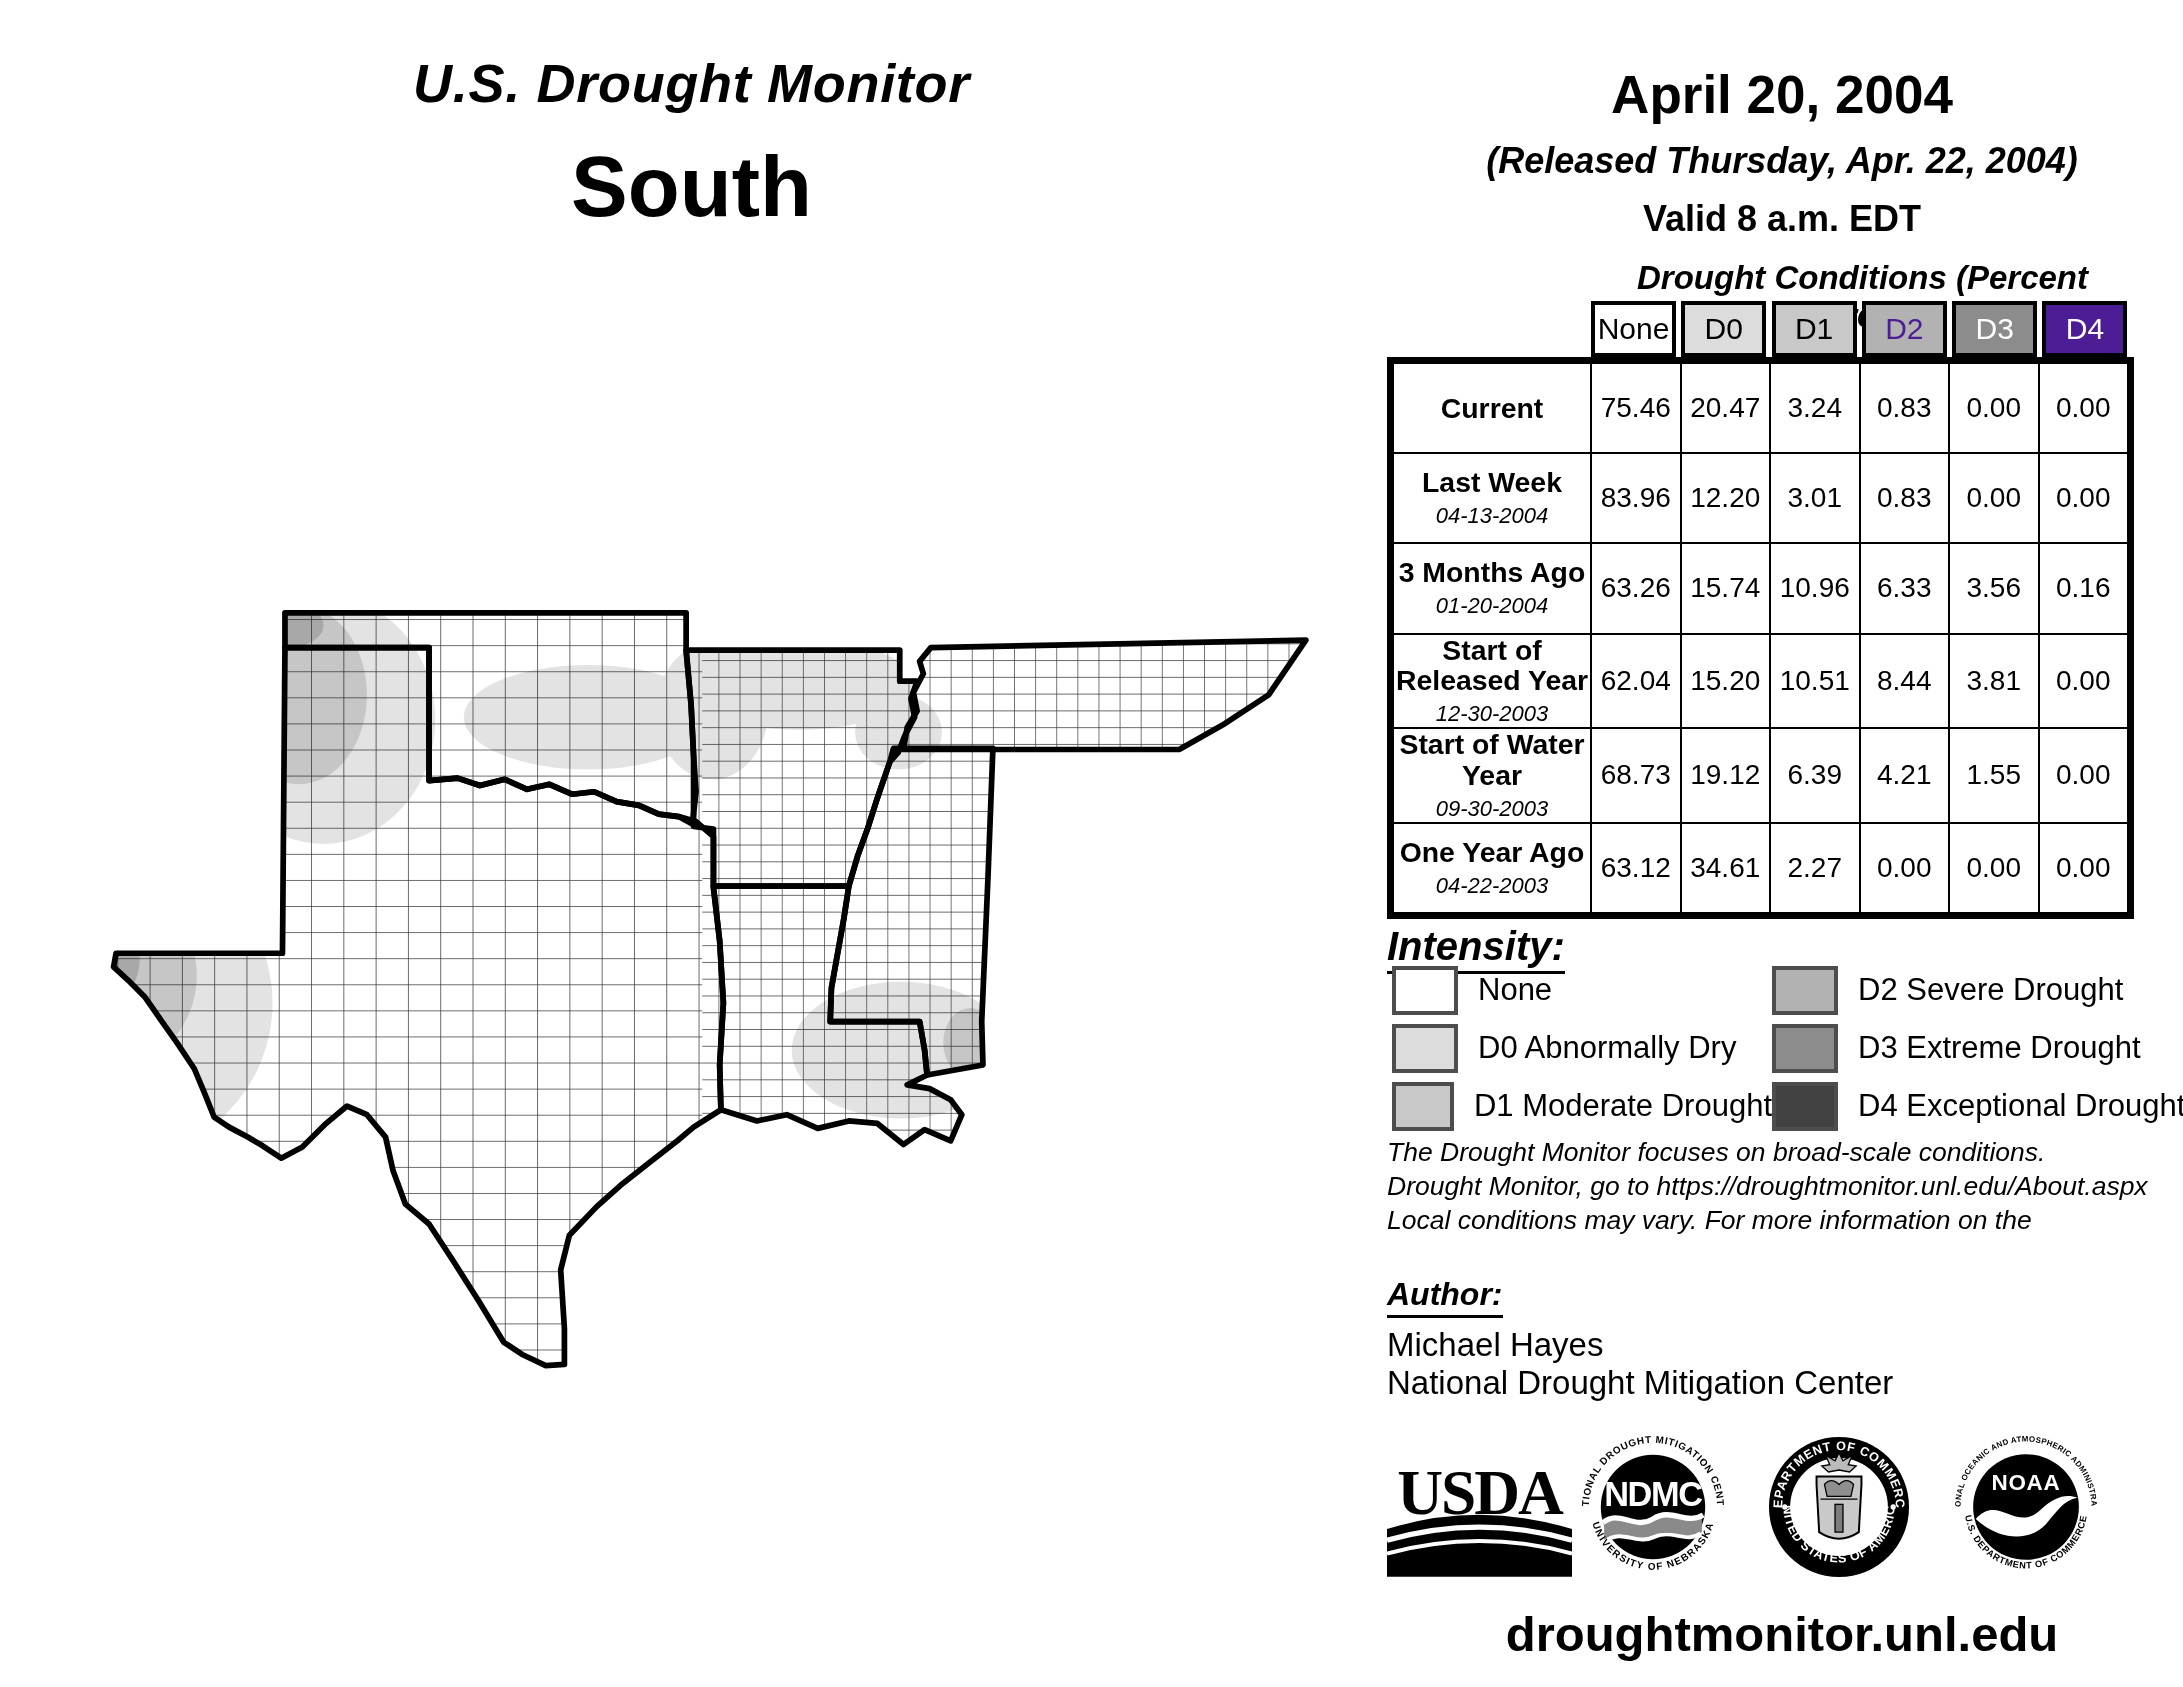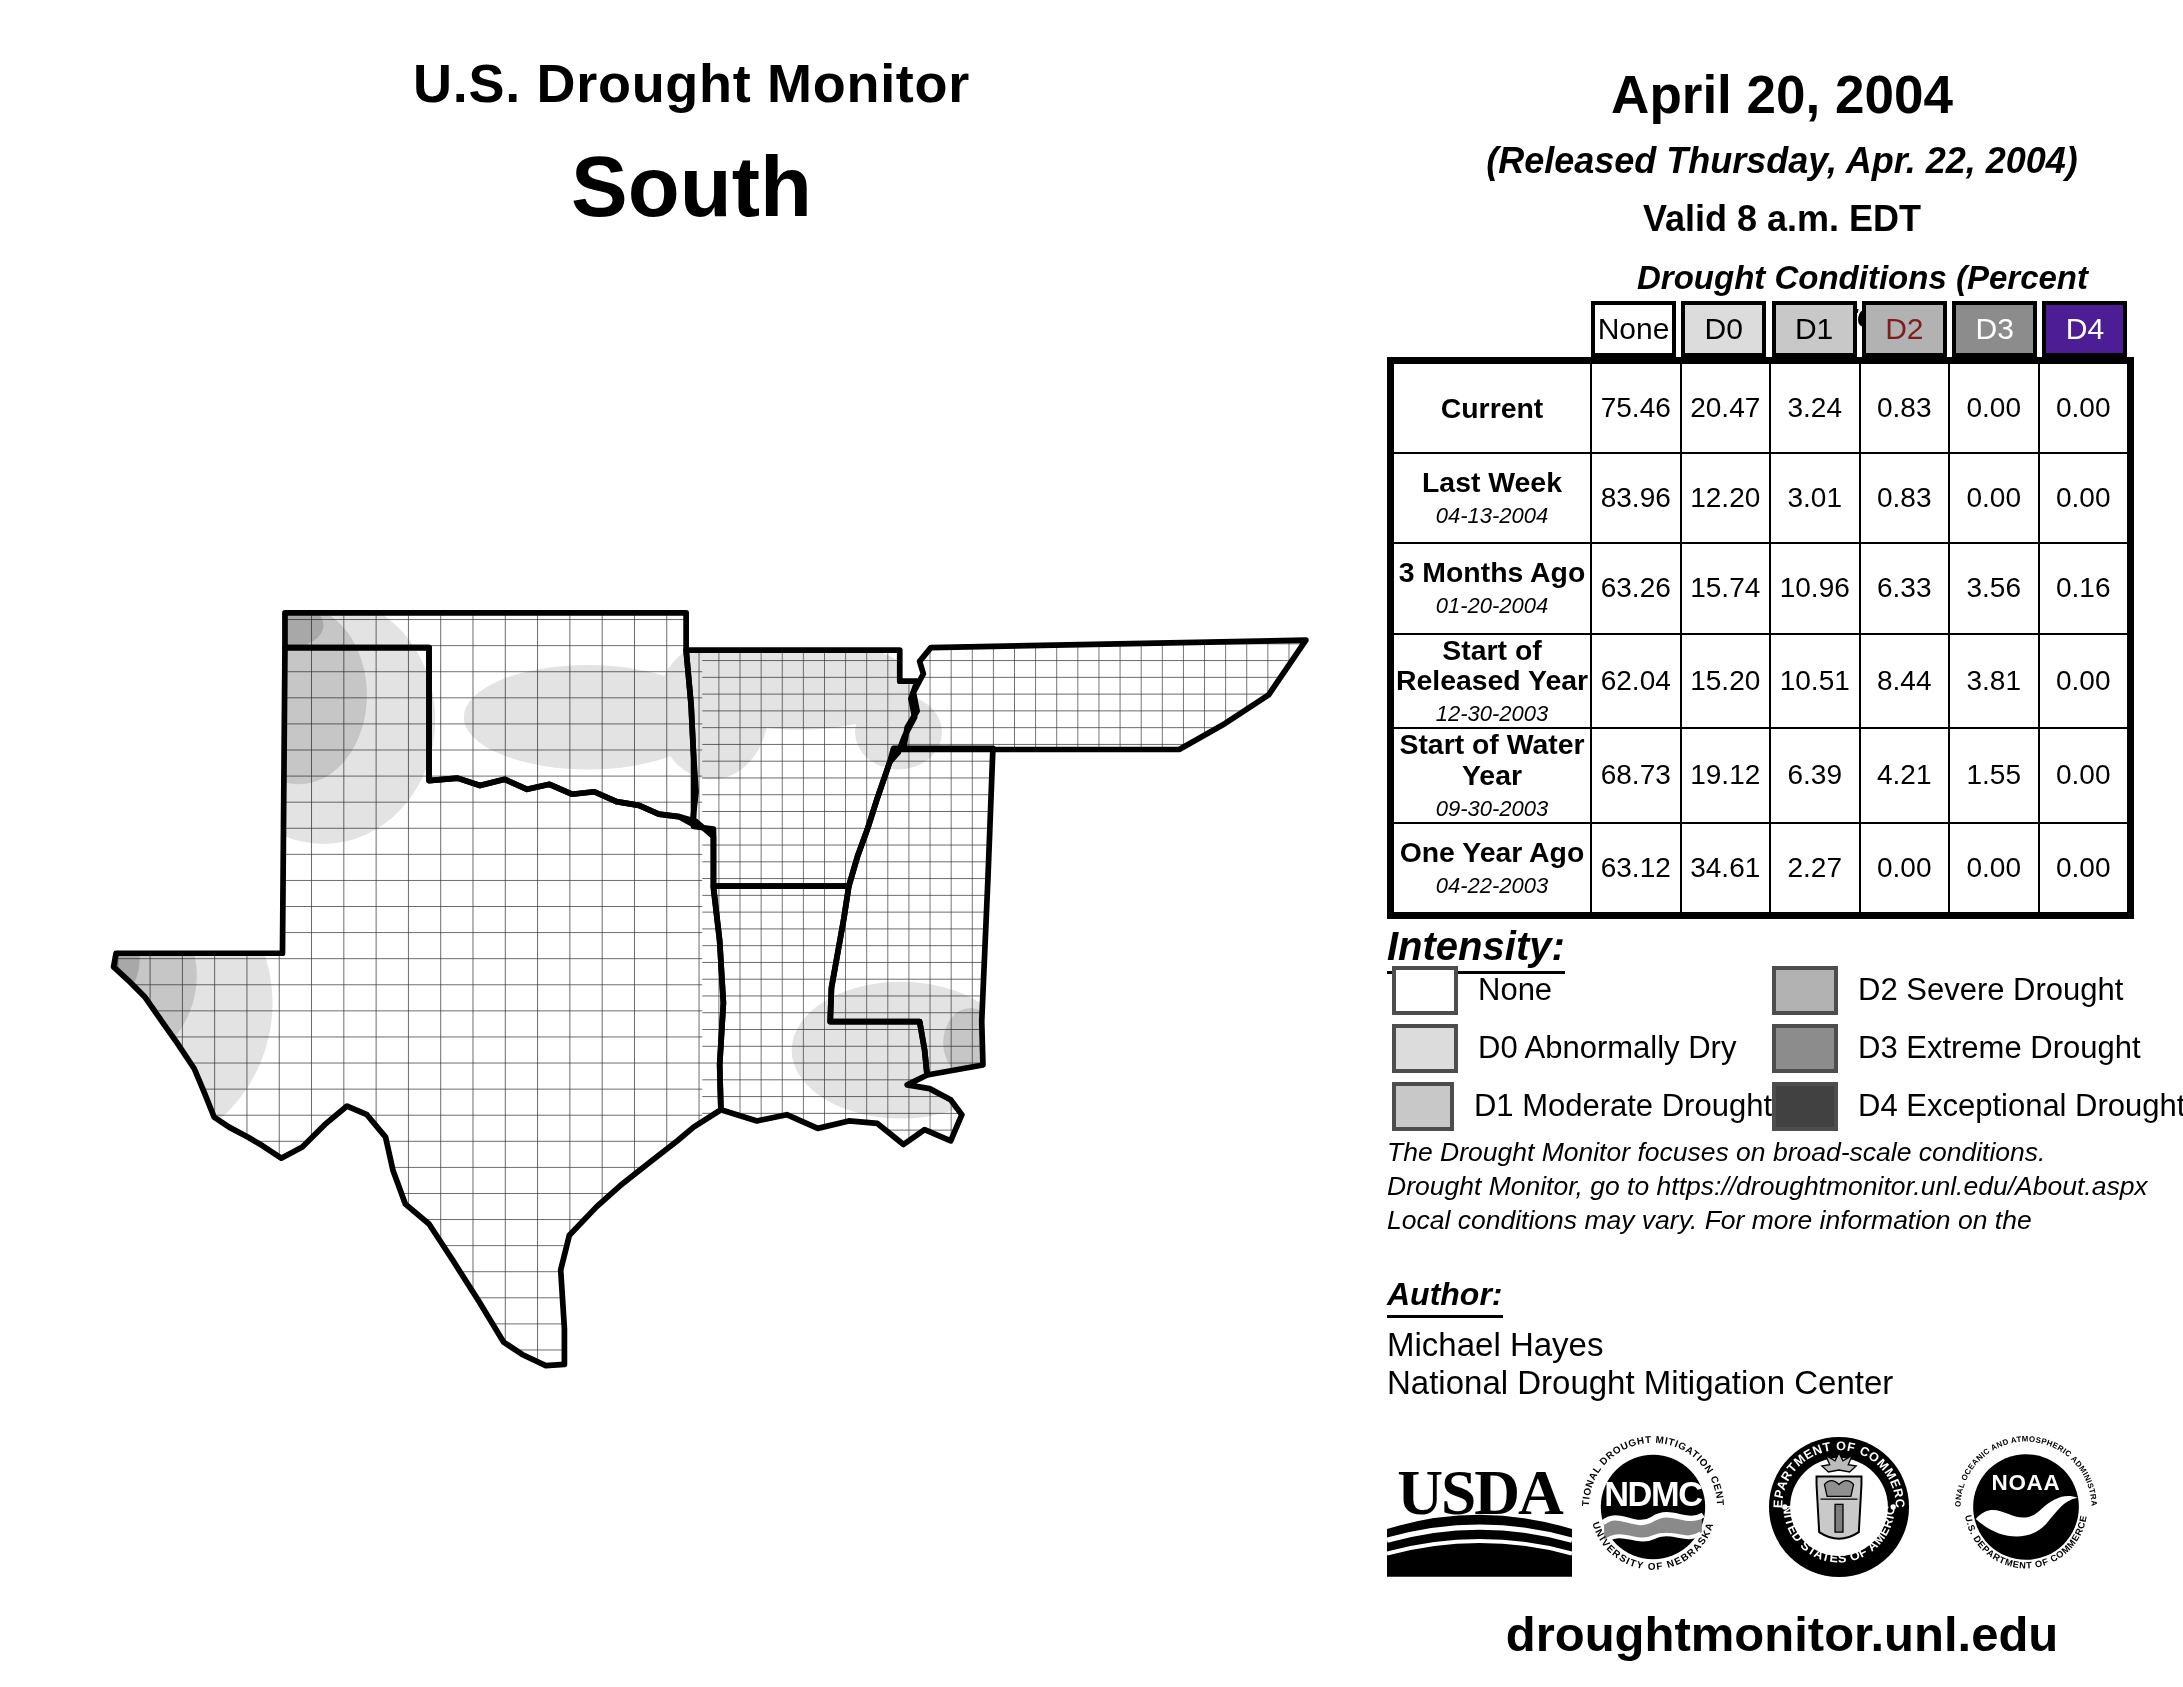--- a/index.html
+++ b/index.html
@@ -5,21 +5,21 @@
   html,body{margin:0;padding:0;}
   body{
     width:2183px;height:1687px;position:relative;overflow:hidden;
     background:#ffffff;color:#000;
     font-family:"Liberation Sans", sans-serif;
   }
   .abs{position:absolute;}
 
   
   #title-block{left:30px;top:52px;width:1323px;text-align:center;}
-  #title-line1{font-size:54px;font-weight:bold;letter-spacing:0.7px;}
+  #title-line1{font-size:54px;font-weight:bold;font-style:italic;letter-spacing:0.7px;}
   #title-line2{font-size:85px;font-weight:bold;margin-top:24px;}
 
   
   #date-block{left:1387px;top:64px;width:790px;text-align:center;}
   #date-main{font-size:53px;font-weight:bold;}
   #date-released{font-size:36px;font-weight:bold;font-style:italic;margin-top:14.6px;}
   #date-valid{font-size:36px;font-weight:bold;margin-top:16px;}
 
   
   #table-title{left:1591px;top:259px;width:543px;text-align:center;
@@ -86,21 +86,21 @@
   <div id="date-main">April 20, 2004</div>
   <div id="date-released">(Released Thursday, Apr. 22, 2004)</div>
   <div id="date-valid">Valid 8 a.m. EDT</div>
 </div>
 
 <div class="abs" id="table-title">Drought Conditions (Percent Area)</div>
 <div class="abs" id="table-header-row">
     <div class="th" style="background: rgb(255, 255, 255); color: rgb(0, 0, 0);">None</div>
     <div class="th" style="background: rgb(220, 220, 220); color: rgb(0, 0, 0);">D0</div>
     <div class="th" style="background: rgb(200, 200, 200); color: rgb(0, 0, 0);">D1</div>
-    <div class="th" style="background: rgb(178, 178, 178); color: #7f1d1d;">D2</div>
+    <div class="th" style="background: rgb(178, 178, 178); color: #4c1d95;">D2</div>
     <div class="th" style="background: rgb(140, 140, 140); color: rgb(255, 255, 255);">D3</div>
     <div class="th" style="background: #4c1d95; color: rgb(255, 255, 255);">D4</div>
   </div>
 <div class="abs" id="table-body">
     <div class="cell lab">
       <div class="labmain">Current</div>
     </div>
     <div class="cell val">75.46</div>
     <div class="cell val">20.47</div>
     <div class="cell val">3.24</div>

